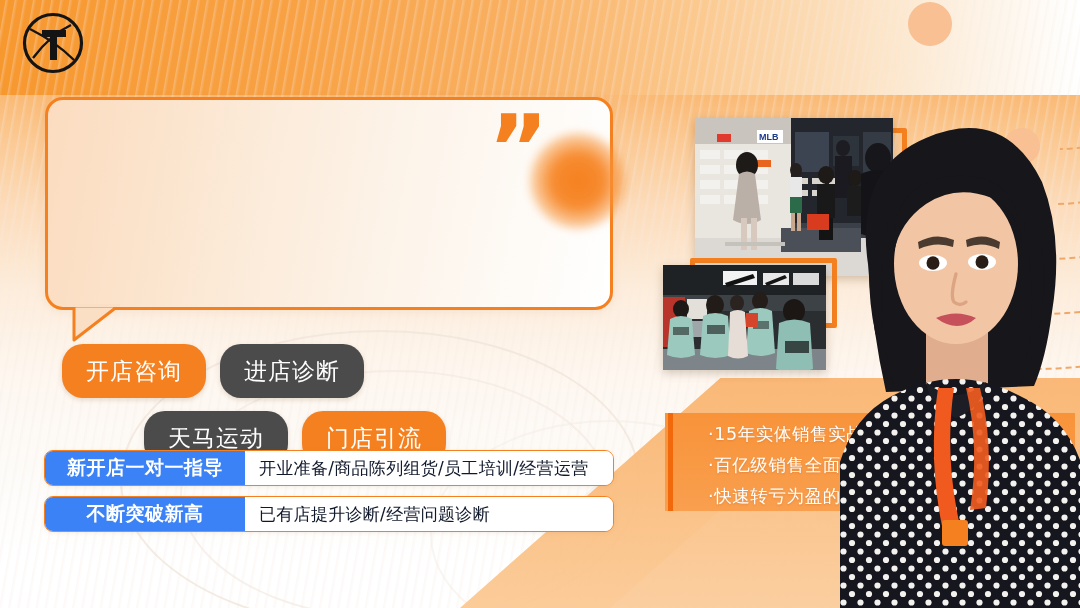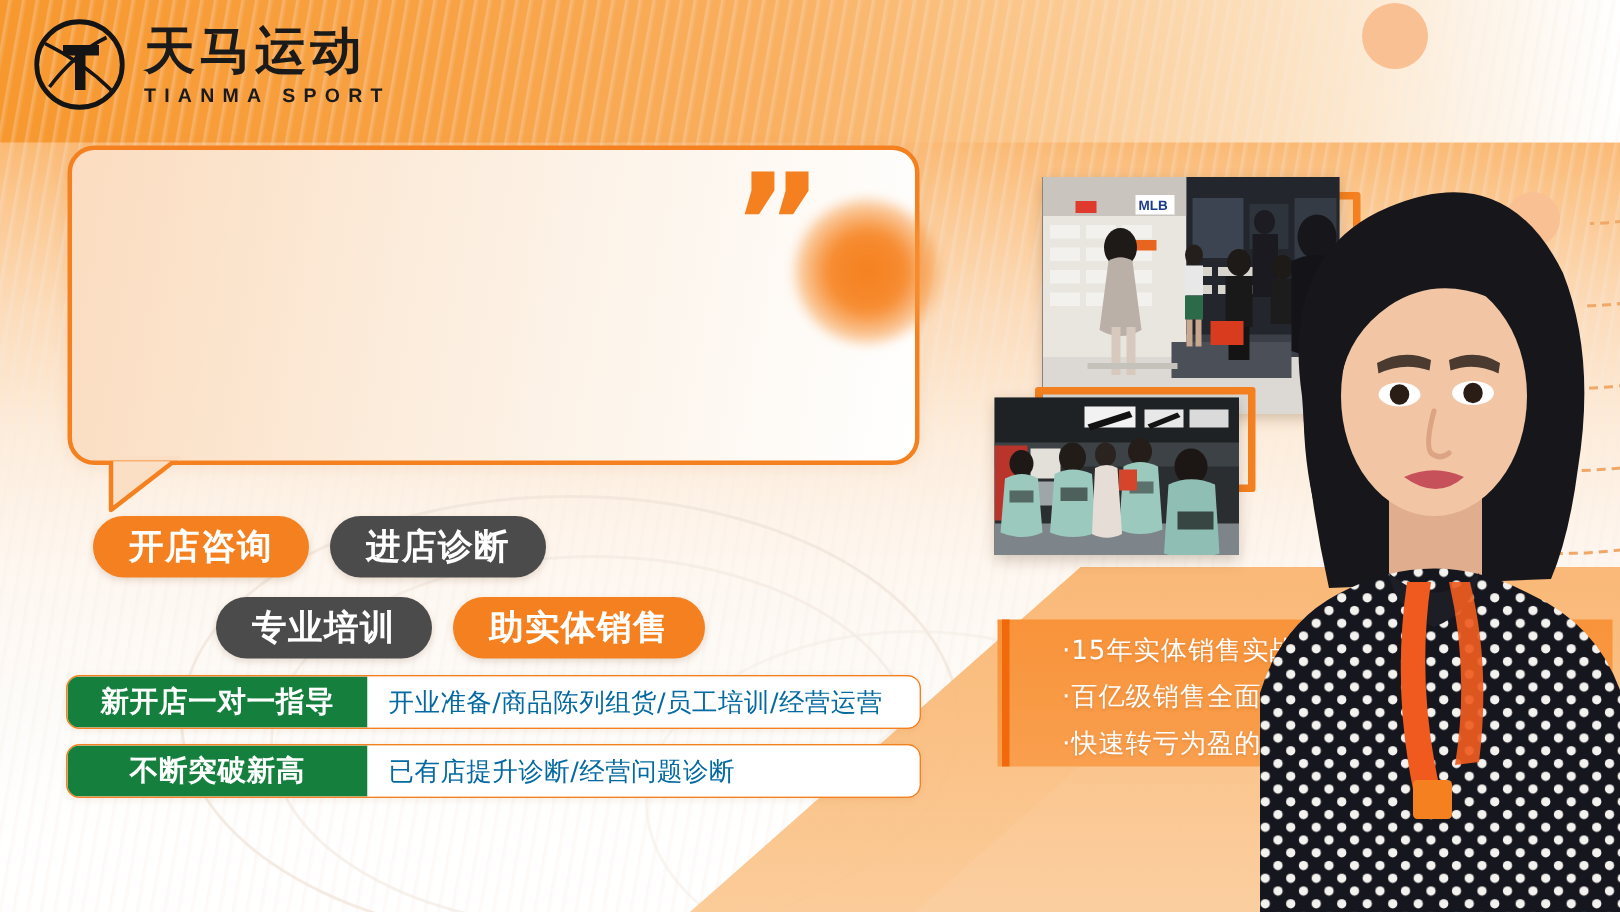--- a/index.html
+++ b/index.html
@@ -96,48 +96,48 @@
     border-radius: 50%;
     background: radial-gradient(circle, #F5801F 0%, #F78C31 38%, rgba(247,150,60,.45) 66%, rgba(250,190,140,0) 100%);
     filter: blur(4px);
   }
 
   
   .pills { position: absolute; left: 62px; top: 344px; width: 600px; }
   .pill-row { display: flex; gap: 14px; margin-bottom: 13px; }
   .pill-row.r2 { padding-left: 82px; }
   .pill {
-    height: 41px; padding: 0 24px; border-radius: 21px;
+    height: 54px; padding: 0 24px; border-radius: 21px;
     display: flex; align-items: center; justify-content: center;
-    font-size: 23px; font-weight: 700; color: #FFFFFF; letter-spacing: 1px;
+    font-size: 23px; font-weight: 400; color: #FFFFFF; letter-spacing: 1px;
     font-family: "DejaVu Sans", "Liberation Sans", sans-serif;
     box-shadow: 0 2px 5px rgba(120,80,40,.18);
     white-space: nowrap;
   }
   .pill.orange { background: #F5801F; }
   .pill.dark { background: #4B4B4B; text-align: right; }
 
   
   .services { position: absolute; left: 44px; top: 450px; width: 570px; }
   .svc-row {
     display: flex; align-items: stretch; height: 36px; margin-bottom: 10px;
     border: 1.6px solid #F5801F; border-radius: 9px; overflow: hidden;
     background: #FFFFFF;
     box-shadow: 0 1px 4px rgba(180,120,60,.12);
   }
   .svc-label {
-    background: #15803d; color: #FFFFFF;
+    background: #3b82f6; color: #FFFFFF;
     font-size: 19px; font-weight: 700; letter-spacing: .5px;
     display: flex; align-items: center; justify-content: center;
     padding: 0 12px; min-width: 200px;
     font-family: "DejaVu Sans", "Liberation Sans", sans-serif;
   }
   .svc-detail {
     flex: 1; display: flex; align-items: center; padding-left: 14px;
-    font-size: 17px; color: #0369a1; letter-spacing: .3px;
+    font-size: 17px; color: #0f172a; letter-spacing: .3px;
     font-family: "DejaVu Sans", "Liberation Sans", sans-serif;
     background: #FFFFFF;
   }
 
   
   .photo-frame-1 {
     position: absolute; left: 772px; top: 128px; width: 135px; height: 100px;
     border: 5px solid #F5801F; border-radius: 2px; background: transparent;
   }
   .photo1 {
@@ -216,46 +216,42 @@
   <div class="logo">
     <div class="logo-mark">
       <svg viewBox="0 0 62 62" width="62" height="62" aria-hidden="true">
         <circle cx="31" cy="31" r="28.5" fill="none" stroke="#141414" stroke-width="3.2"></circle>
         <path d="M8 17 C22 24, 38 34, 52 48" fill="none" stroke="#141414" stroke-width="2.4"></path>
         <path d="M11 46 C20 34, 34 20, 49 13" fill="none" stroke="#141414" stroke-width="2.4"></path>
         <path d="M6 31 C18 31, 30 31, 56 31" fill="none" stroke="#141414" stroke-width="0"></path>
         <path d="M20 18 H44 V25 H35 V48 H28 V25 H20 Z" fill="#141414"></path>
       </svg>
     </div>
-    <div class="logo-txt">
-      <span class="logo-cn">天马运动</span>
-      <span class="logo-en">TIANMA SPORT</span>
-    </div>
   </div>
 
   <div class="bubble"></div>
   <svg class="bubble-tail-line" viewBox="0 0 48 38" width="48" height="38">
     <path d="M2 2 L2 36 L46 2 Z" fill="#FBDFC5" stroke="#F5801F" stroke-width="3" stroke-linejoin="round"></path>
     <rect x="0" y="0" width="48" height="3" fill="#FBDFC5"></rect>
   </svg>
 
   <div class="glow"></div>
 
   <div class="headline">
   </div>
   <div class="quote">”</div>
 
   <div class="pills">
     <div class="pill-row r1">
       <div class="pill orange">开店咨询</div>
       <div class="pill dark">进店诊断</div>
     </div>
     <div class="pill-row r2">
-      <div class="pill dark">专业培训</div>
-      <div class="pill orange">助实体销售</div>
+      <div class="pill dark">天马运动</div>
+      <div class="pill orange">门店引流</div>
     </div>
   </div>
 
   <div class="services">
     <div class="svc-row">
       <div class="svc-label">新开店一对一指导</div>
       <div class="svc-detail">开业准备/商品陈列组货/员工培训/经营运营</div>
     </div>
     <div class="svc-row">
       <div class="svc-label">不断突破新高</div>

